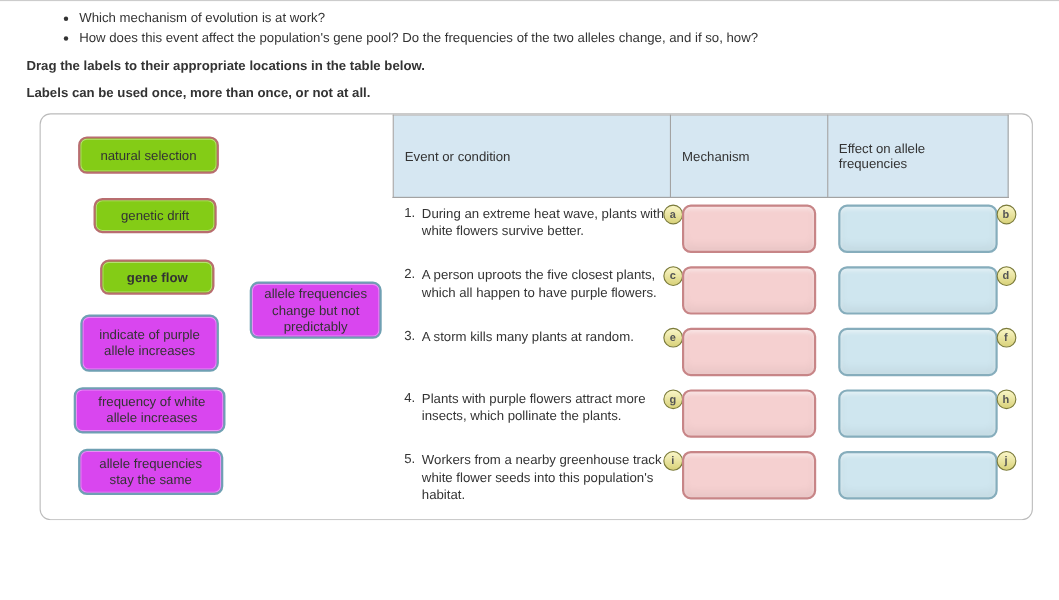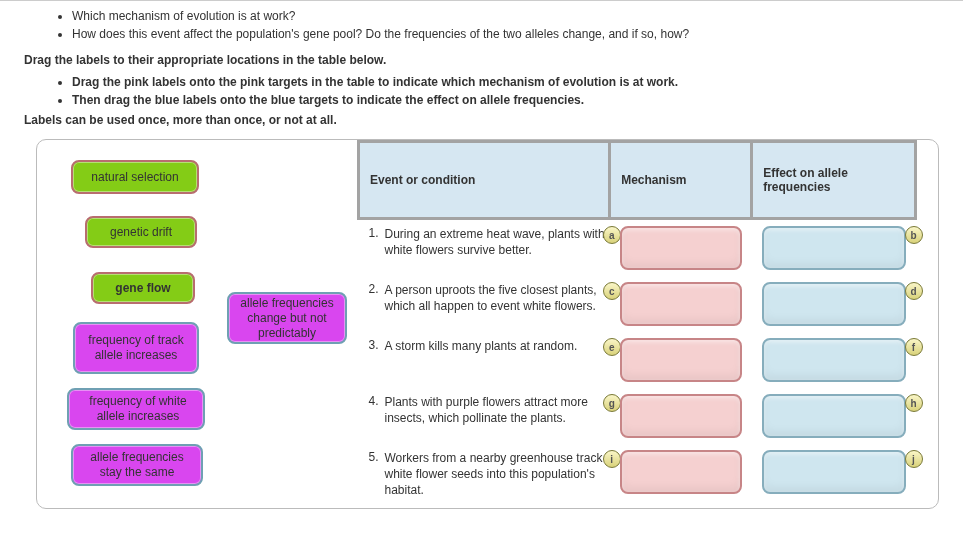--- a/index.html
+++ b/index.html
@@ -15,21 +15,21 @@
   .instructions ul{list-style:disc;padding-left:48px}
   .instructions ul li{padding:2px 0}
   .note{padding:2px 24px 8px 24px;font-weight:bold}
   .workspace{border:1px solid #bbb;border-radius:10px;margin:4px 24px 0 36px;padding:14px 12px 10px 12px;position:relative;height:370px;overflow:hidden}
   .labels-area{position:absolute;left:16px;top:18px;width:300px}
   .dlabel{position:absolute;border-radius:8px;padding:6px 8px;text-align:center;font-size:12px;color:#333;display:flex;align-items:center;justify-content:center;line-height:1.25;cursor:move}
   .dpink{background:#84cc16;border:2px solid #b86d6f;box-shadow:inset 0 0 0 1px rgba(255,255,255,.4)}
   .dblue{background:#d946ef;border:2px solid #6fa0b3;box-shadow:inset 0 0 0 1px rgba(255,255,255,.4)}
   .table-area{position:absolute;left:320px;top:0;right:12px}
   table{width:560px;border-collapse:collapse}
-  thead th{background:#d6e7f2;border:3px solid #a3a3a3;padding:23px 10px;font-weight:bold;text-align:left;font-size:12px}
+  thead th{background:#d6e7f2;border:1px solid #a3a3a3;padding:23px 10px;font-weight:normal;text-align:left;font-size:12px}
   thead th.center{text-align:left}
   tbody td{border-top:none;padding:6px 4px;vertical-align:top}
   td.evcell{width:230px;padding-right:2px}
   td.mechcell{width:130px}
   td.effcell{width:150px}
   .evrow{display:flex;gap:6px;align-items:flex-start}
   .evnum{width:16px;text-align:right;flex-shrink:0}
   .evtxt{flex:1;line-height:1.35}
   .target{position:relative;height:44px;border-radius:8px;border:2px solid;display:block;margin:0 4px;box-shadow:inset 0 -5px 8px rgba(0,0,0,.05),inset 0 2px 4px rgba(255,255,255,.5)}
   .tpink{background:#f5d0d0;border-color:#c78587}
@@ -46,35 +46,31 @@
 
 <div class="intro">
   <ul>
     <li>Which mechanism of evolution is at work?</li>
     <li>How does this event affect the population's gene pool? Do the frequencies of the two alleles change, and if so, how?</li>
   </ul>
 </div>
 
 <div class="instructions">
   <div class="lead">Drag the labels to their appropriate locations in the table below.</div>
-  <ul>
-    <li class="bold">Drag the pink labels onto the pink targets in the table to indicate which mechanism of evolution is at work.</li>
-    <li class="bold">Then drag the blue labels onto the blue targets to indicate the effect on allele frequencies.</li>
-  </ul>
 </div>
 <div class="note">Labels can be used once, more than once, or not at all.</div>
 
 <div class="workspace">
 
   <div class="labels-area" id="labels-area">
         <div class="dlabel dpink" style="left: 18px; top: 2px; width: 128px; height: 34px;">natural selection</div>
         <div class="dlabel dpink" style="left: 32px; top: 58px; width: 112px; height: 32px;">genetic drift</div>
         <div class="dlabel dpink" style="left: 38px; top: 114px; width: 104px; height: 32px; font-weight: bold;">gene flow</div>
         <div class="dlabel dblue" style="left: 174px; top: 134px; width: 120px; height: 52px;">allele frequencies change but not predictably</div>
-        <div class="dlabel dblue" style="left: 20px; top: 164px; width: 126px; height: 52px;">frequency of track allele increases</div>
+        <div class="dlabel dblue" style="left: 20px; top: 164px; width: 126px; height: 52px;">indicate of purple allele increases</div>
         <div class="dlabel dblue" style="left: 14px; top: 230px; width: 138px; height: 42px; padding-left: 12px;">frequency of white allele increases</div>
         <div class="dlabel dblue" style="left: 18px; top: 286px; width: 132px; height: 42px; text-align: center;">allele frequencies stay the same</div>
       </div>
 
   <div class="table-area">
     <table>
       <thead>
         <tr>
           <th>Event or condition</th>
           <th class="center">Mechanism</th>
@@ -99,21 +95,21 @@
                 <div class="targetwrap">
                   <div class="target tblue"></div>
                   <div class="clip right">b</div>
                 </div>
               </td>
             </tr>
             <tr>
               <td class="evcell">
                 <div class="evrow">
                   <div class="evnum">2.</div>
-                  <div class="evtxt">A person uproots the five closest plants, which all happen to event white flowers.</div>
+                  <div class="evtxt">A person uproots the five closest plants, which all happen to have purple flowers.</div>
                 </div>
               </td>
               <td class="mechcell">
                 <div class="targetwrap">
                   <div class="clip left">c</div>
                   <div class="target tpink"></div>
                 </div>
               </td>
               <td class="effcell">
                 <div class="targetwrap">

